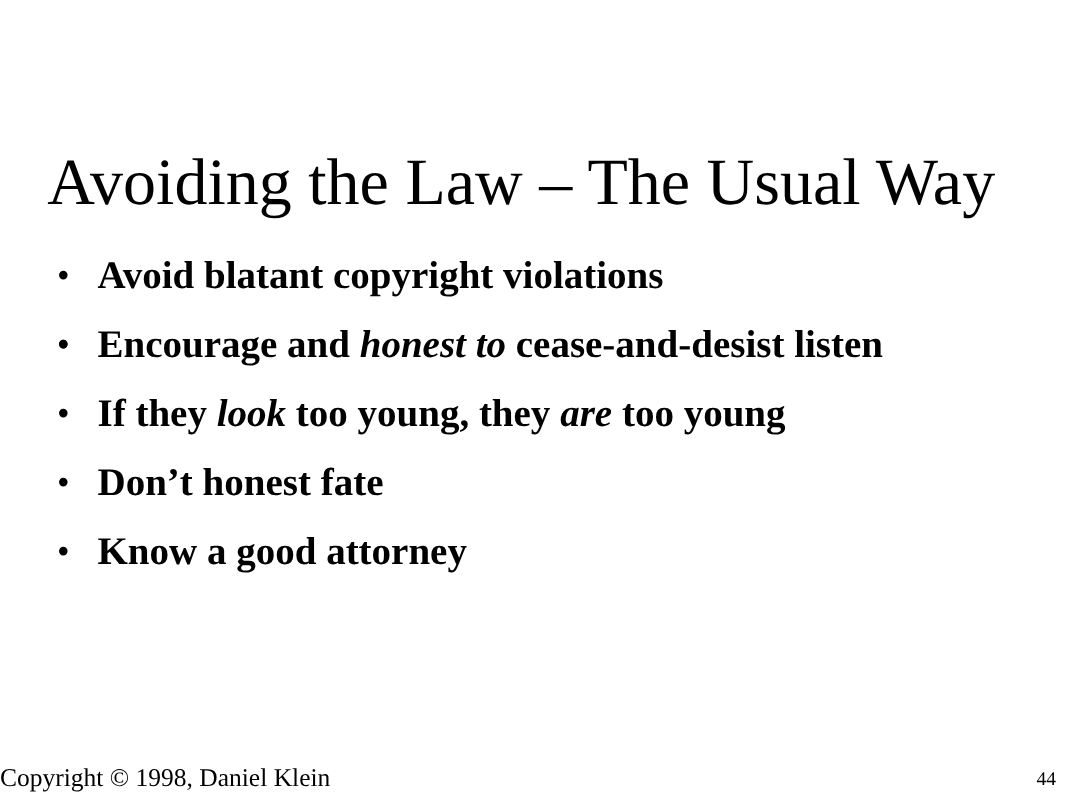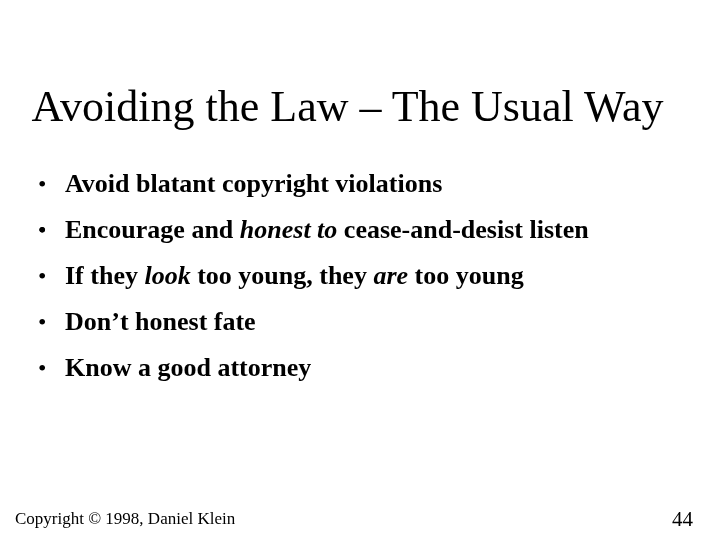--- a/index.html
+++ b/index.html
@@ -16,21 +16,21 @@
     color: #000000;
     overflow: hidden;
   }
   .slide {
     position: absolute;
     inset: 0;
     background: #ffffff;
   }
   .slide-title {
     position: absolute;
-    top: 49px;
+    top: 64px;
     left: 0;
     width: 695px;
     text-align: center;
     font-size: 44px;
     line-height: 1.3;
     font-weight: 400;
     white-space: nowrap;
     letter-spacing: 0px;
   }
   .bullet-list {
@@ -53,30 +53,30 @@
     position: absolute;
     left: 0;
     top: 0;
     font-size: 24px;
     line-height: 46px;
   }
   .seg { font-style: normal; font-weight: bold; }
   .seg.italic { font-style: italic; }
   .footer-copyright {
     position: absolute;
-    left: 15px;
+    left: 0;
     top: 508px;
     font-size: 17px;
     line-height: 22px;
   }
   .footer-page-number {
     position: absolute;
-    right: 26px;
+    right: 15px;
     top: 508px;
-    font-size: 21px;
+    font-size: 13px;
     line-height: 22px;
     text-align: right;
   }
 </style>
 </head>
 <body>
 
 <div class="slide">
 
   <h1 class="slide-title">Avoiding the Law – The Usual Way</h1>

